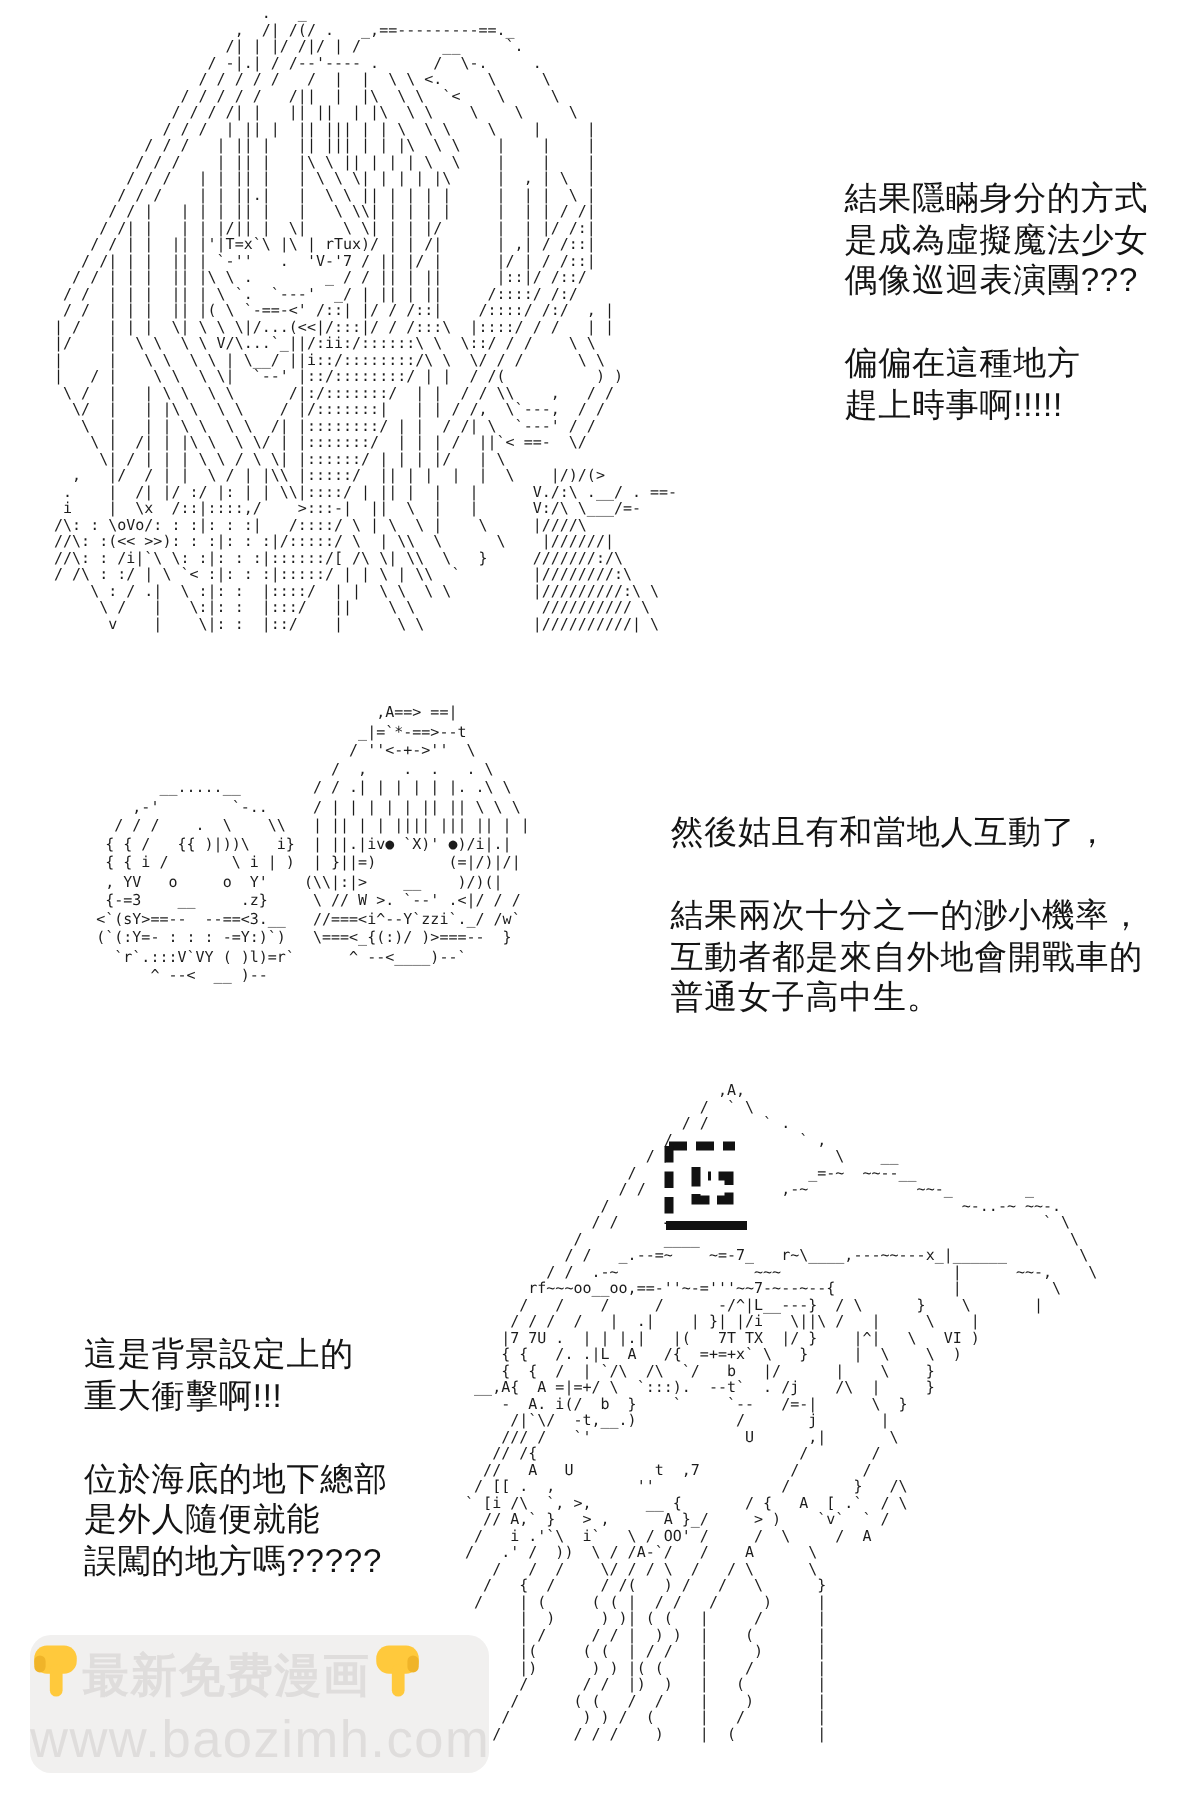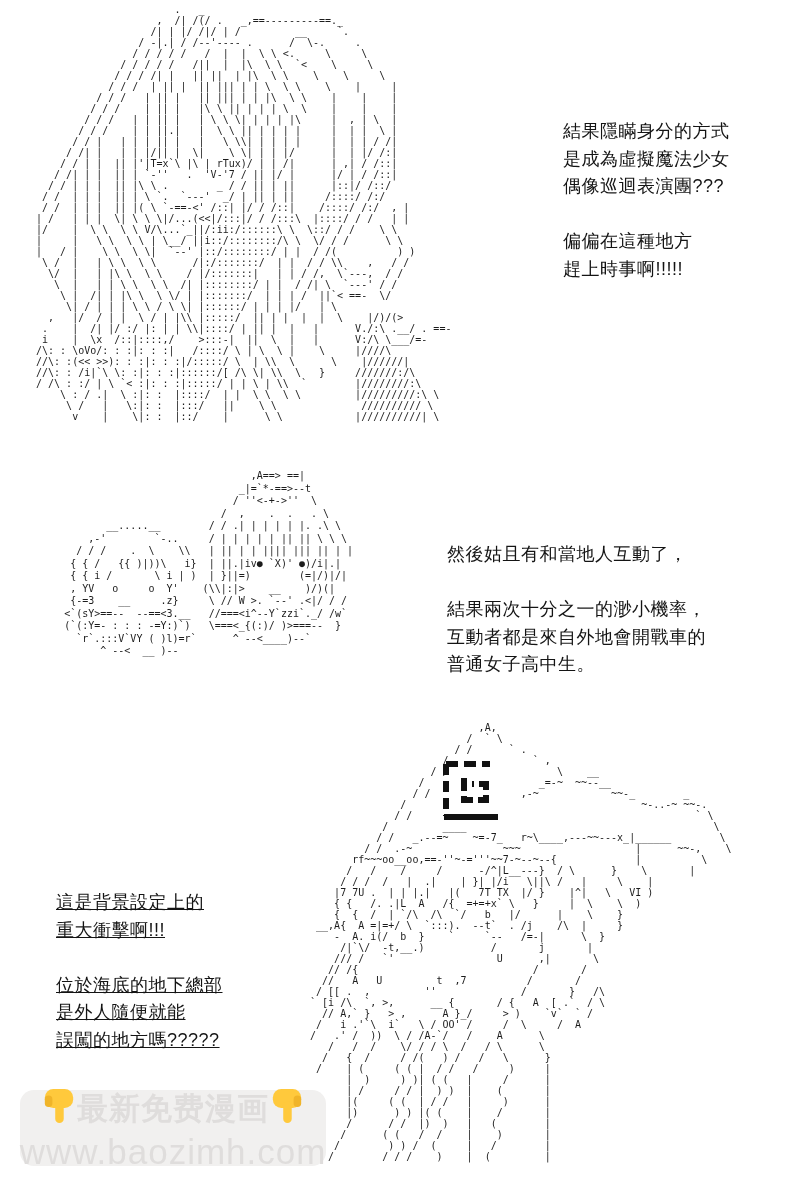--- a/index.html
+++ b/index.html
@@ -8,28 +8,28 @@
     font-family:"Liberation Sans",sans-serif;overflow:hidden;
   }
   .aa{
     position:absolute;margin:0;color:#1c1c1c;
     font-family:"DejaVu Sans Mono",monospace;
     font-size:10px;line-height:11px;white-space:pre;letter-spacing:0;
   }
   .aa-mid{font-size:10px;line-height:12.5px;}
   .cjk{
     position:absolute;color:#141414;
-    font-size:18px;line-height:27.5px;letter-spacing:0.5px;
+    font-size:22px;line-height:27.5px;letter-spacing:0.5px;
     white-space:pre-line;
   }
   .spiral{position:absolute;left:436px;top:756px;}
   .watermark{
-    position:absolute;left:20px;top:1090px;width:306px;height:76px;
+    position:absolute;left:20px;top:1090px;width:306px;height:92px;
     background:#f1f0ef;border-radius:14px;
-    display:flex;flex-direction:column;align-items:center;justify-content:center;
+    display:flex;flex-direction:column;justify-content:center;
   }
   .wm-line1{display:flex;align-items:center;gap:1px;
     color:#dfdddc;font-size:31px;font-weight:700;letter-spacing:1px;line-height:1.1;}
   .wm-line2{color:#dfdddc;font-size:35px;font-weight:400;letter-spacing:1px;
     line-height:1.0;margin-top:2px;}
   .finger{display:inline-block;}
 </style>
 </head>
 <body>
 
@@ -142,21 +142,21 @@
       /        ) ) /  (     |   /        |
      /        / / /    )    |  (         |</pre>
 
 <svg class="spiral" width="70" height="70" viewBox="0 0 70 70">
   <path d="M10 8 H54" stroke="#111" stroke-width="6" fill="none" stroke-dasharray="12 6"></path>
   <path d="M10 8 V60" stroke="#111" stroke-width="6" fill="none" stroke-dasharray="11 6"></path>
   <path d="M8 61 H62" stroke="#111" stroke-width="6" fill="none"></path>
   <path d="M28 22 V44 H50 V28 H36" stroke="#111" stroke-width="6" fill="none" stroke-dasharray="13 5"></path>
 </svg>
 
-<div class="cjk" style="left:56px;top:889px;text-decoration:underline;">這是背景設定上的
+<div class="cjk" style="left:56px;top:889px;">這是背景設定上的
 重大衝擊啊!!!
 
 位於海底的地下總部
 是外人隨便就能
 誤闖的地方嗎?????</div>
 
 <div class="watermark">
   <div class="wm-line1">
     <span class="finger">
       <svg width="34" height="38" viewBox="0 0 36 40">

